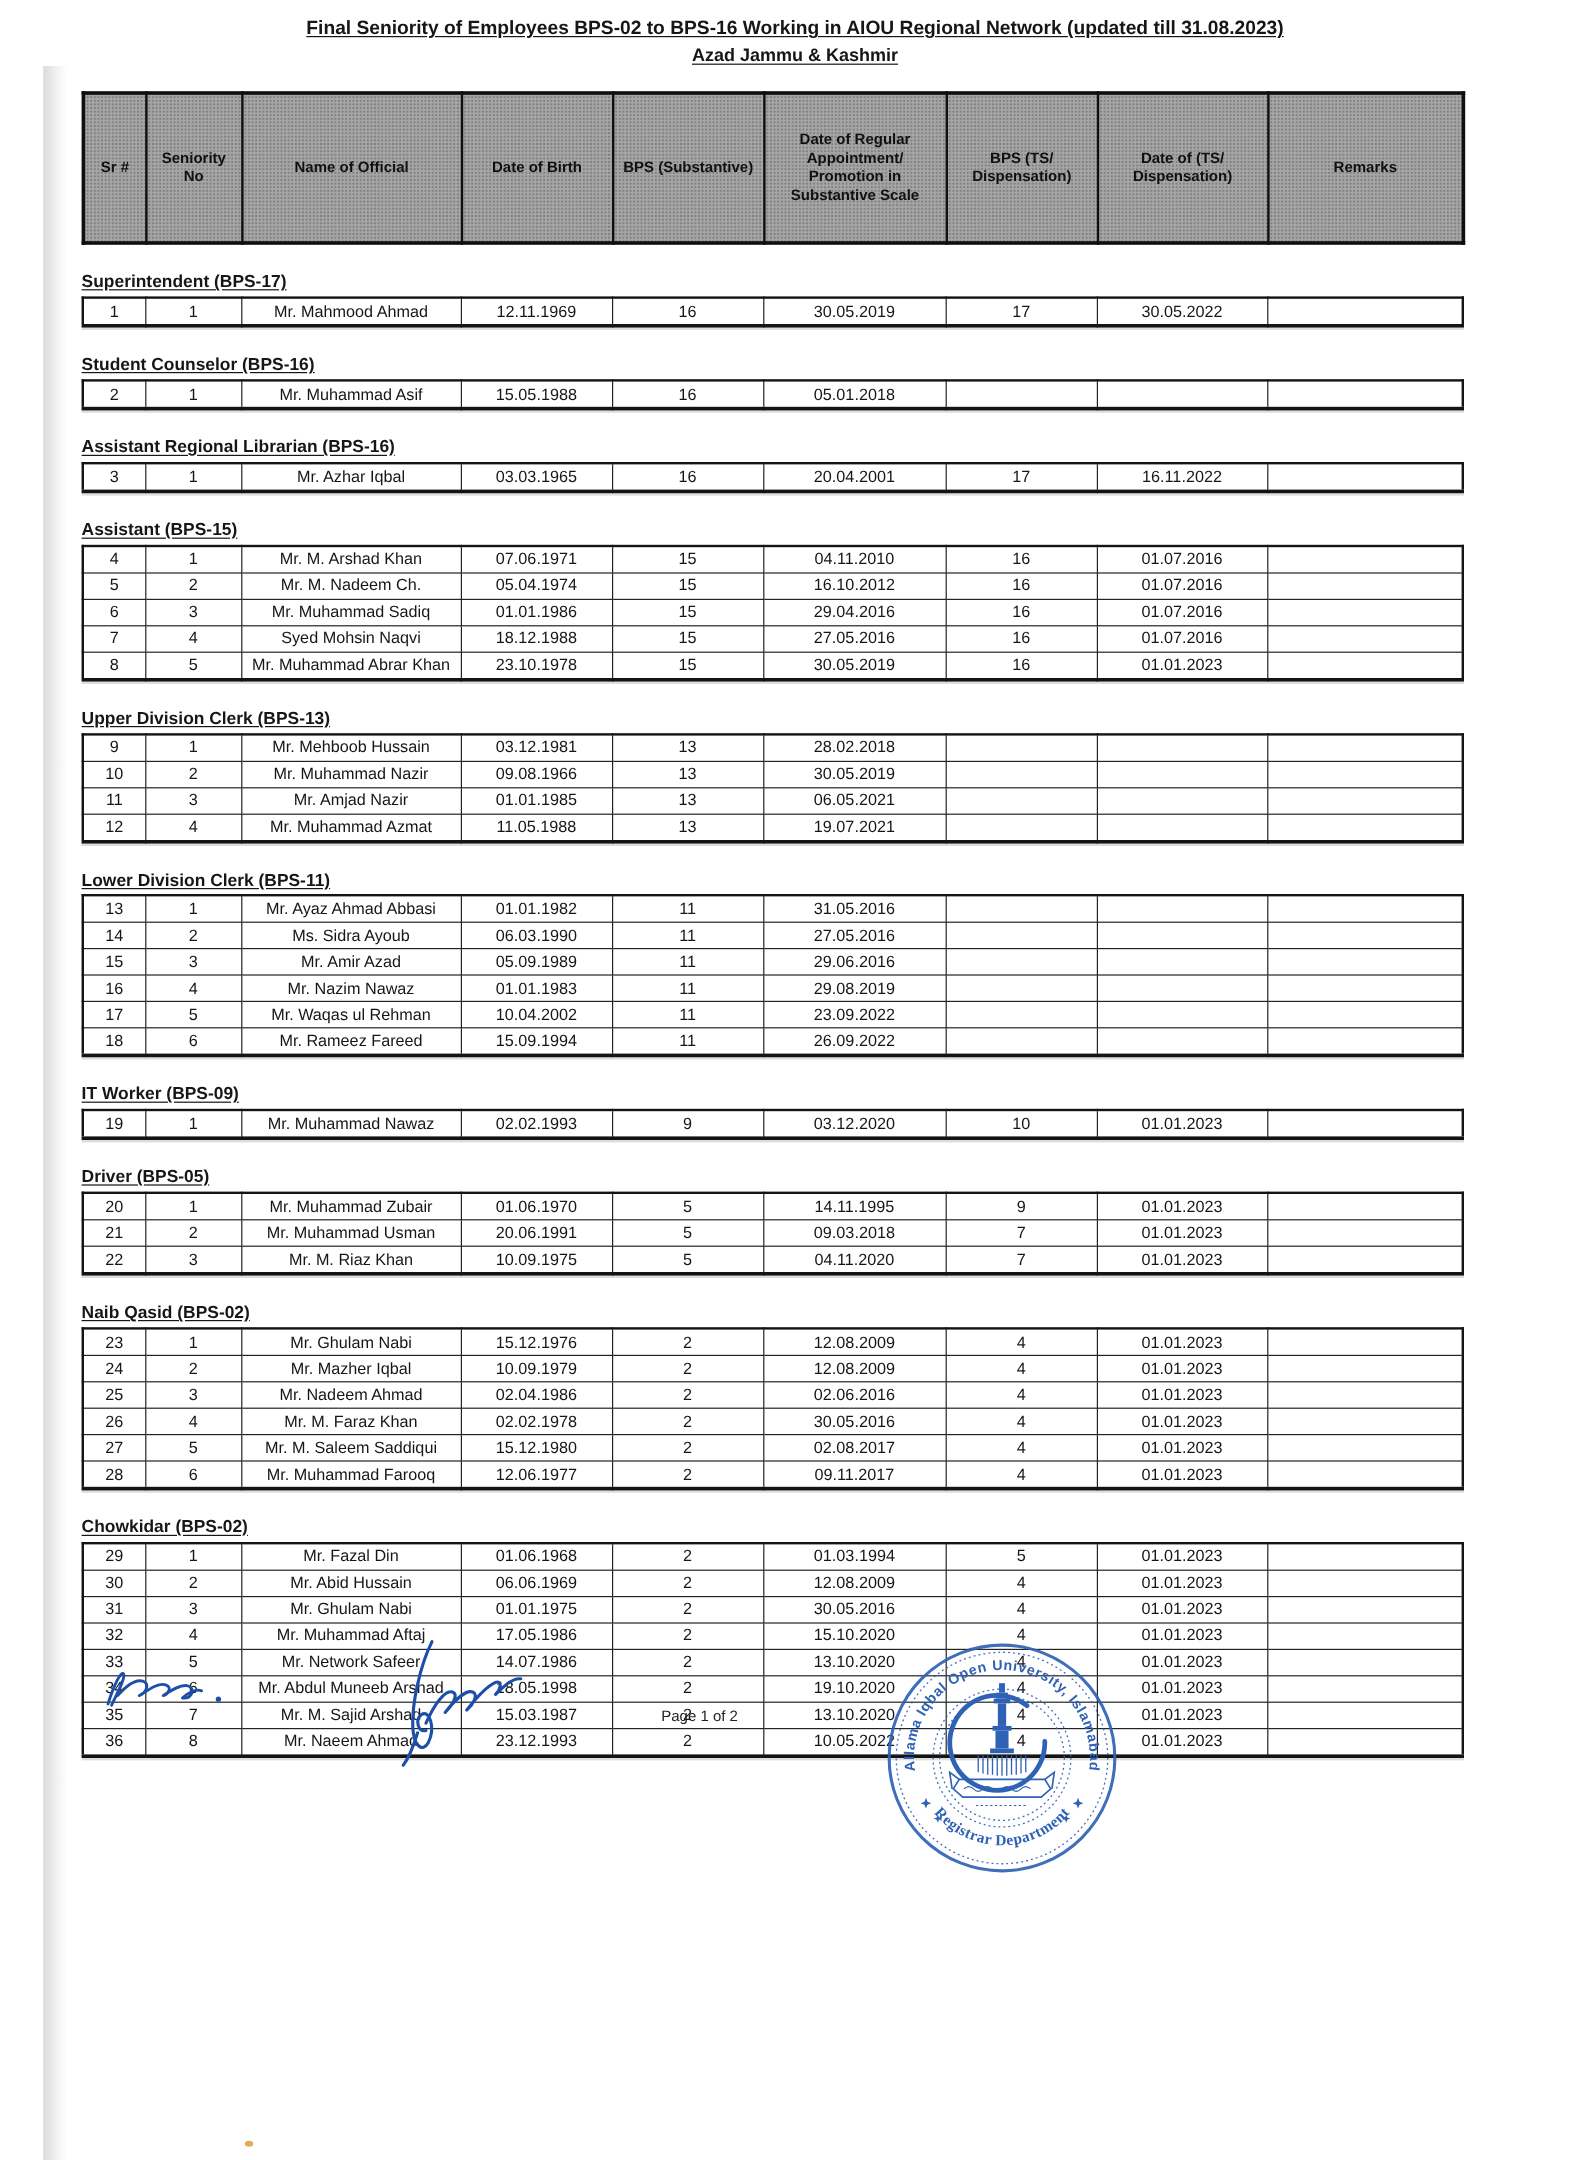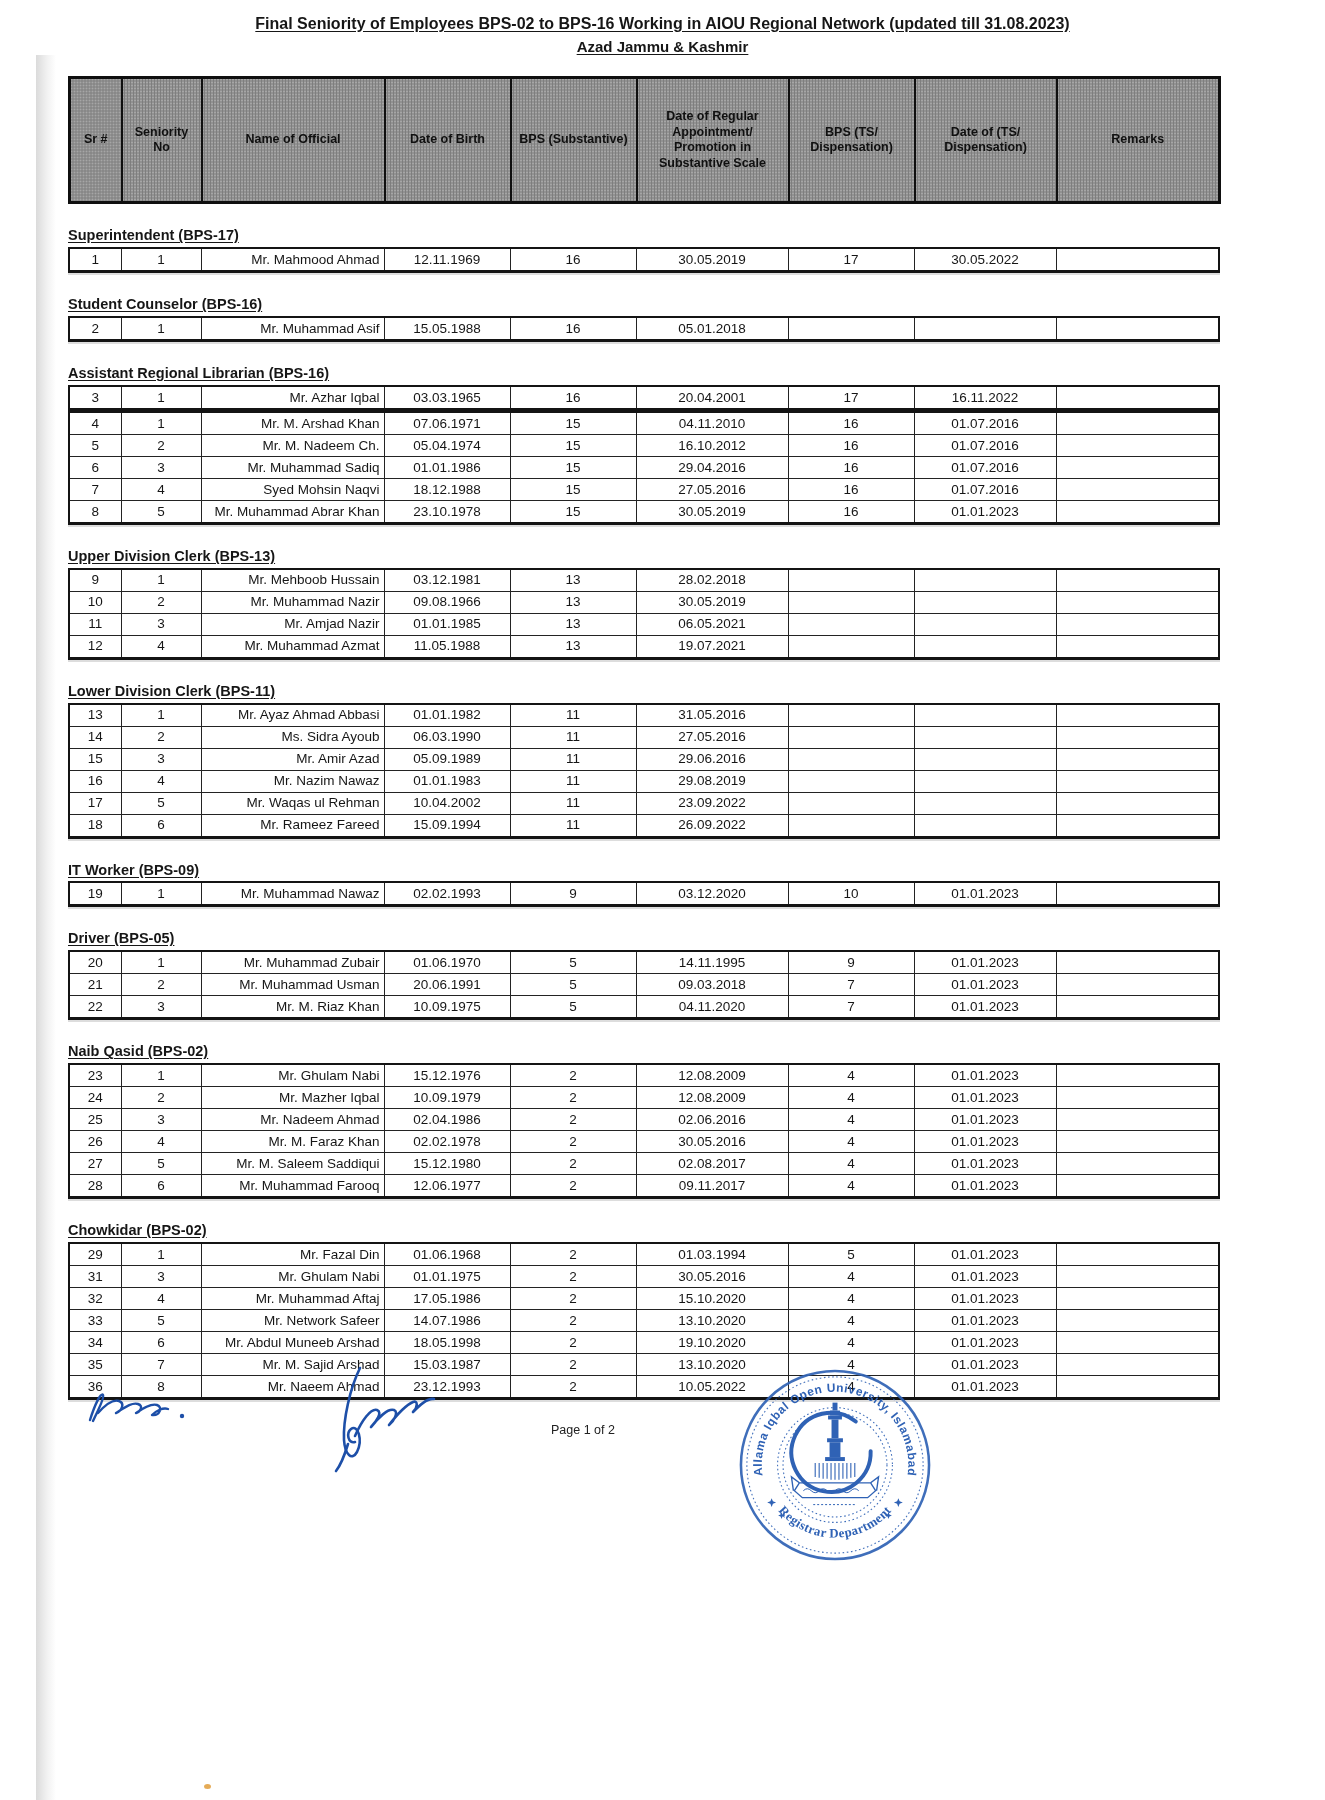--- a/index.html
+++ b/index.html
@@ -54,21 +54,21 @@
   }
   .sec-table{margin-left:68px;border:2px solid #141414;border-bottom-width:3px;box-shadow:0 2px 0 rgba(120,120,120,.25);}
   .sec-table td{
     border:1px solid #232323;
     height:19px;
     padding:1px 4px;
     font-size:13.5px;line-height:1.15;
     text-align:center;vertical-align:middle;
     white-space:normal;
   }
-  .sec-table td.col-name{text-align:right;}
+  .sec-table td.col-name{text-align:center;}
 
   .signature{position:absolute;}
   .sig1{left:80px;top:1380px;}
   .sig2{left:298px;top:1362px;}
   .page-number{
     position:absolute;left:551px;top:1423px;
     font-size:12.5px;color:#222;
   }
   .stamp{position:absolute;left:736px;top:1366px;width:198px;height:198px;}
 </style>
@@ -183,20 +183,21 @@
             <td class="col-name col-name">Mr. Azhar Iqbal</td>
             <td class="col-dob">03.03.1965</td>
             <td class="col-bps-sub">16</td>
             <td class="col-date-regular">20.04.2001</td>
             <td class="col-bps-ts">17</td>
             <td class="col-date-ts">16.11.2022</td>
             <td class="col-remarks"></td>
           </tr>
         </tbody>
       </table>
+      <div class="section-heading">Assistant (BPS-15)</div>
       <table class="sec-table">
         <colgroup>
           <col style="width: 52px;">
           <col style="width: 80px;">
           <col style="width: 183px;">
           <col style="width: 126px;">
           <col style="width: 126px;">
           <col style="width: 152px;">
           <col style="width: 126px;">
           <col style="width: 142px;">
@@ -575,20 +576,31 @@
         </colgroup>
         <tbody>
           <tr>
             <td class="col-sr">29</td>
             <td class="col-seniority">1</td>
             <td class="col-name col-name">Mr. Fazal Din</td>
             <td class="col-dob">01.06.1968</td>
             <td class="col-bps-sub">2</td>
             <td class="col-date-regular">01.03.1994</td>
             <td class="col-bps-ts">5</td>
+            <td class="col-date-ts">01.01.2023</td>
+            <td class="col-remarks"></td>
+          </tr>
+          <tr>
+            <td class="col-sr">30</td>
+            <td class="col-seniority">2</td>
+            <td class="col-name col-name">Mr. Abid Hussain</td>
+            <td class="col-dob">06.06.1969</td>
+            <td class="col-bps-sub">2</td>
+            <td class="col-date-regular">12.08.2009</td>
+            <td class="col-bps-ts">4</td>
             <td class="col-date-ts">01.01.2023</td>
             <td class="col-remarks"></td>
           </tr>
           <tr>
             <td class="col-sr">31</td>
             <td class="col-seniority">3</td>
             <td class="col-name col-name">Mr. Ghulam Nabi</td>
             <td class="col-dob">01.01.1975</td>
             <td class="col-bps-sub">2</td>
             <td class="col-date-regular">30.05.2016</td>

